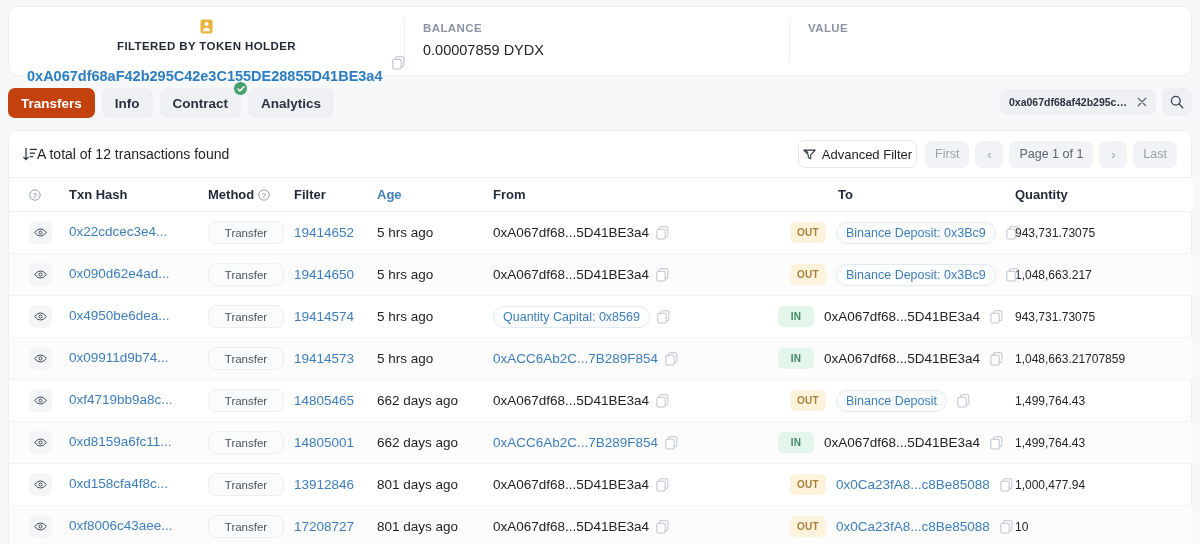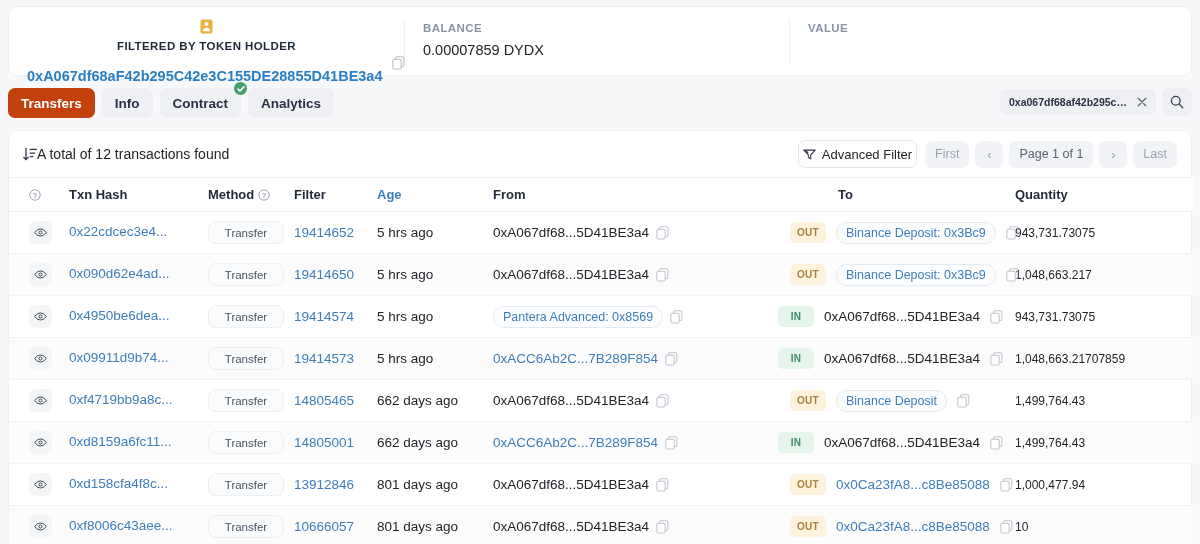--- a/index.html
+++ b/index.html
@@ -433,21 +433,21 @@
                 <circle cx="8" cy="8" r="1.9" fill="none" stroke="#3b4252" stroke-width="1.2"></circle>
               </svg>
             </div>
           </td>
           <td><span class="hash-link">0x4950be6dea...</span></td>
           <td><span class="method-pill">Transfer</span></td>
           <td><span class="block-link">19414574</span></td>
           <td><span class="age-txt">5 hrs ago</span></td>
           <td>
             <div class="addr-cell">
-              <span class="name-pill">Pantera Advanced: 0x8569</span>
+              <span class="name-pill">Quantity Capital: 0x8569</span>
               <span>
                 <svg class="copy-ico" viewBox="0 0 14 15">
                   <rect x="3.8" y="0.8" width="9" height="10.5" rx="1.6" fill="none" stroke="#b3bac6" stroke-width="1.1"></rect>
                   <rect x="0.9" y="3.4" width="9" height="10.5" rx="1.6" fill="#fff" stroke="#b3bac6" stroke-width="1.1"></rect>
                 </svg>
               </span>
             </div>
           </td>
           <td>
             <div class="to-cell">
@@ -619,21 +619,21 @@
           <td>
             <div class="eye-btn">
               <svg viewBox="0 0 16 16">
                 <path d="M1 8s2.6-4.3 7-4.3S15 8 15 8s-2.6 4.3-7 4.3S1 8 1 8z" fill="none" stroke="#3b4252" stroke-width="1.2"></path>
                 <circle cx="8" cy="8" r="1.9" fill="none" stroke="#3b4252" stroke-width="1.2"></circle>
               </svg>
             </div>
           </td>
           <td><span class="hash-link">0xf8006c43aee...</span></td>
           <td><span class="method-pill">Transfer</span></td>
-          <td><span class="block-link">10666057</span></td>
+          <td><span class="block-link">17208727</span></td>
           <td><span class="age-txt">801 days ago</span></td>
           <td>
             <div class="addr-cell">
               <span class="addr-plain">0xA067df68...5D41BE3a4</span>
               <span>
                 <svg class="copy-ico" viewBox="0 0 14 15">
                   <rect x="3.8" y="0.8" width="9" height="10.5" rx="1.6" fill="none" stroke="#b3bac6" stroke-width="1.1"></rect>
                   <rect x="0.9" y="3.4" width="9" height="10.5" rx="1.6" fill="#fff" stroke="#b3bac6" stroke-width="1.1"></rect>
                 </svg>
               </span>

